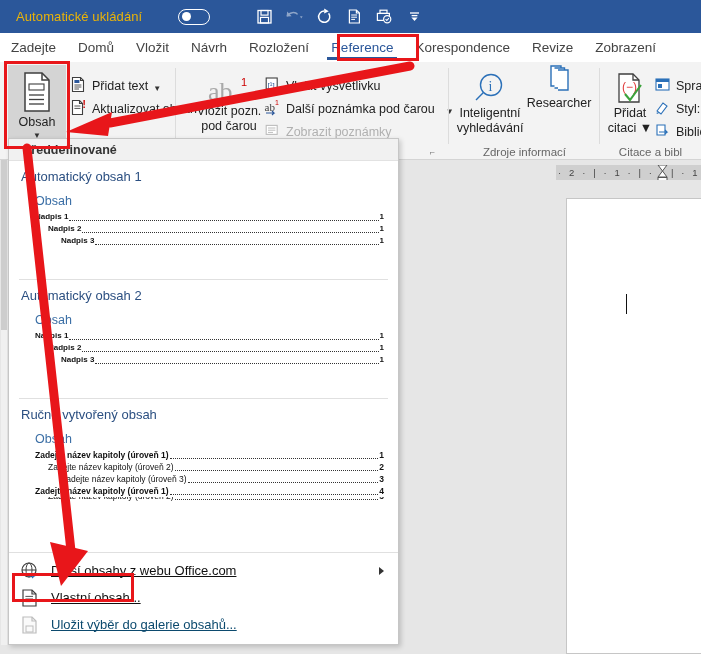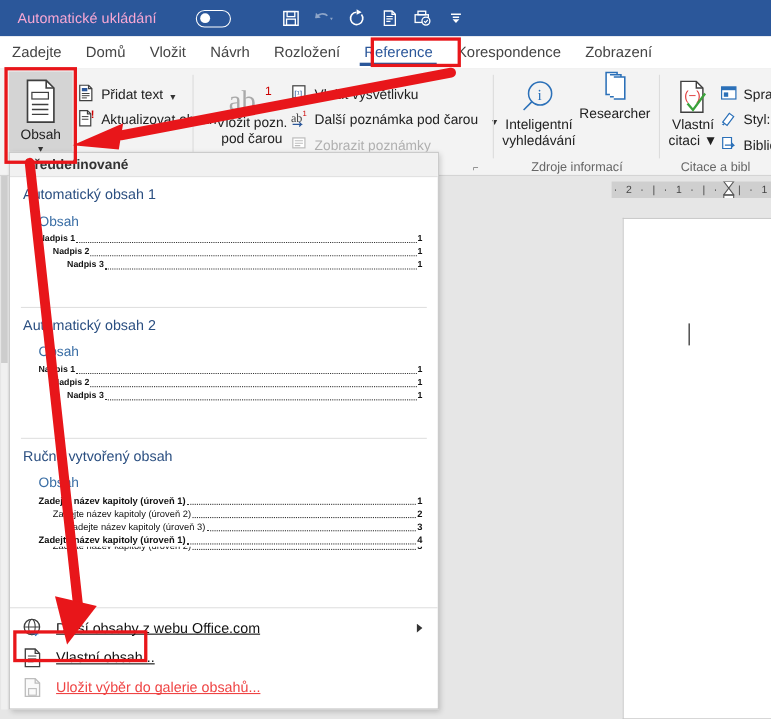--- a/index.html
+++ b/index.html
@@ -7,21 +7,21 @@
     width: 701px; height: 654px;
     font-family: "Liberation Sans", sans-serif;
     overflow: hidden;
     background: #e6e6e6;
   }
   #app { position: relative; width: 701px; height: 654px; }
 
   
   .titlebar {
     position: absolute; top: 0; left: 0; width: 701px; height: 33px;
-    background: #2b579a; color: #f9a8d4;
+    background: #2b579a; color: #eab308;
     display: flex; align-items: center; gap: 28px;
   }
   .autosave-label {
     font-size: 13px; margin-left: 16px; letter-spacing: .1px; white-space: nowrap;
   }
   .toggle {
     width: 32px; height: 16px; border: 1.4px solid #fff; border-radius: 9px;
     margin-left: 8px; position: relative; flex: none;
   }
   .toggle .knob {
@@ -148,21 +148,21 @@
   .toc-line.m1 { font-weight: bold; font-size: 8.5px; }
   .toc-line.m2 { padding-left: 13px; font-size: 8.5px; font-weight: normal; }
   .toc-line.m3 { padding-left: 26px; font-size: 8.5px; font-weight: normal; }
   .gsep-line { height: 1px; background: #e0e0e0; margin: 6px 0 0 0; }
 
   .dd-menu { position: absolute; left: 0; bottom: 0; width: 100%; padding-bottom: 6px; }
   .mitem {
     height: 27px; display: flex; align-items: center;
     font-size: 13px; color: #111; padding-left: 10px; position: relative;
   }
-  .mitem.disabled { color: #ef4444; }
+  .mitem.disabled { color: #0c4a6e; }
   .mitem .micon { width: 22px; height: 20px; flex: none; margin-right: 10px; }
   .mitem .mtext { text-decoration: underline; text-decoration-color: transparent; }
   .submenu-arrow {
     position: absolute; right: 14px; width: 0; height: 0;
     border-top: 4px solid transparent; border-bottom: 4px solid transparent;
     border-left: 5px solid #333;
   }
   .vlastni-highlight {
     position: absolute; left: 12px; top: 573px; width: 122px; height: 29px;
     border: 3px solid #e8161a; z-index: 60; pointer-events: none;
@@ -245,20 +245,23 @@
         <span>Návrh</span>
       </div>
     <div class="tab">
         <span>Rozložení</span>
       </div>
     <div class="tab active">
         <span>Reference</span>
       </div>
     <div class="tab">
         <span>Korespondence</span>
+      </div>
+    <div class="tab">
+        <span>Revize</span>
       </div>
     <div class="tab">
         <span>Zobrazení</span>
       </div>
   </div>
   <div class="tab-highlight"></div>
 
   <div class="ribbon">
 
     <div class="rgroup" style="left:0; width:176px;">
@@ -366,21 +369,21 @@
     </div>
 
     <div class="rgroup" style="left:600px; width:101px;">
       <div class="vbtn" style="position:absolute; left:4px; top:10px; width:52px;">
         <svg width="34" height="34" viewBox="0 0 34 34">
             <path d="M6 2 h14 l6 6 v22 h-20 z" fill="#fff" stroke="#3f3f3f" stroke-width="1.3"></path>
             <path d="M20 2 v6 h6" fill="none" stroke="#3f3f3f" stroke-width="1.3"></path>
             <text x="9" y="19" font-size="12" fill="#e03a3a">(−)</text>
             <path d="M12 22 l5 6 l11 -15" fill="none" stroke="#3ba23b" stroke-width="2.1"></path>
           </svg>
-        <span>Vlastní</span>
+        <span>Přidat</span>
         <span>citaci ▼</span>
       </div>
       <div style="position:absolute; left:54px; top:8px;">
         <div class="smallrow">
           <svg class="ico" viewBox="0 0 17 17">
               <rect x="2" y="3" width="13" height="11" fill="#fff" stroke="#2b70b8" stroke-width="1.1"></rect>
               <rect x="2" y="3" width="13" height="3" fill="#2b70b8"></rect>
               <rect x="4" y="8" width="4" height="4" fill="#2b70b8"></rect>
             </svg>
           <span>Spravo</span>

